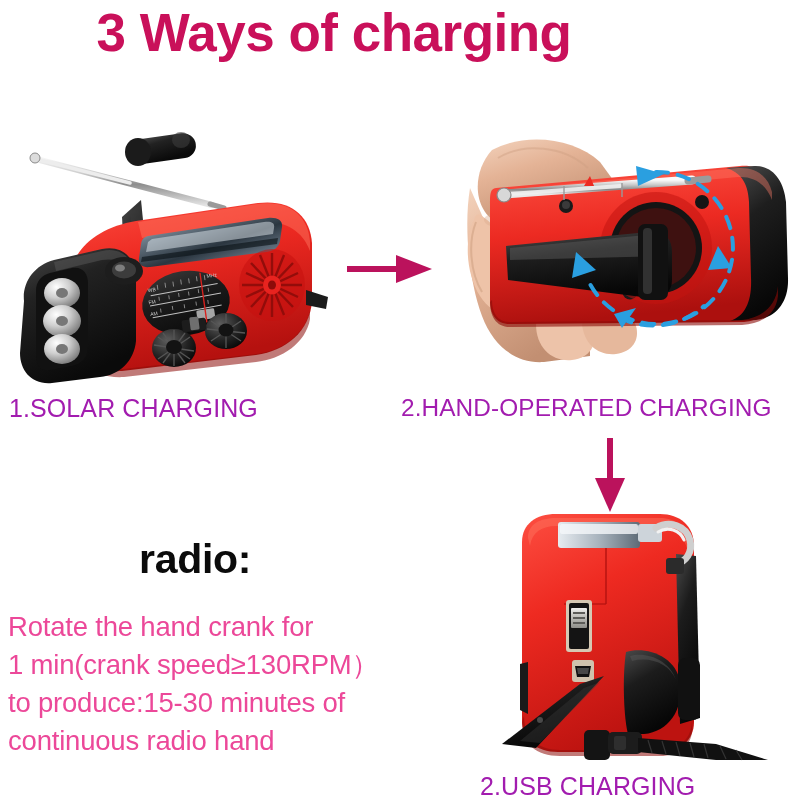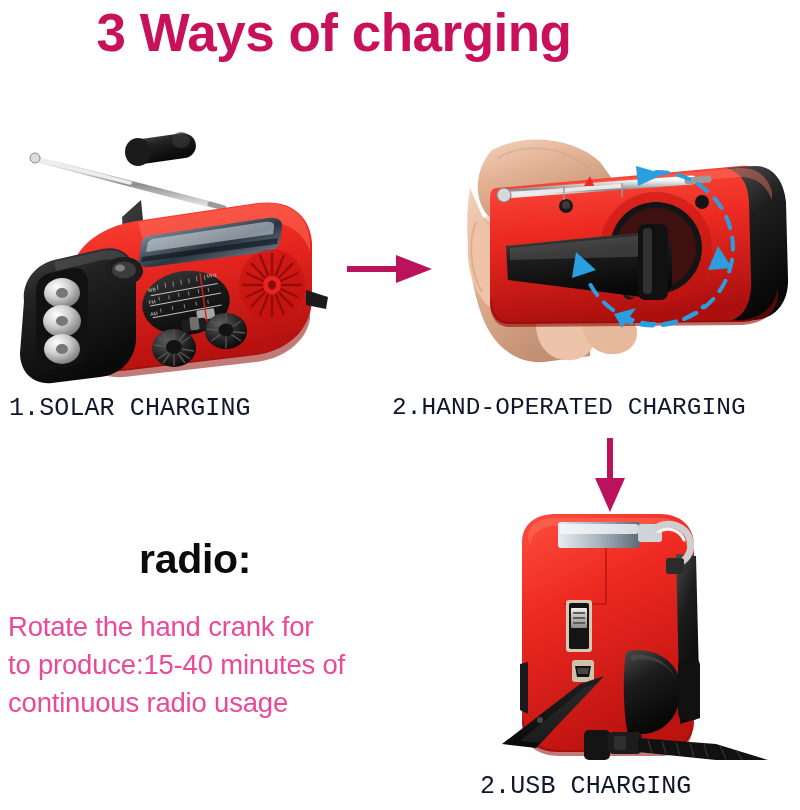--- a/index.html
+++ b/index.html
@@ -19,27 +19,27 @@
     letter-spacing:-0.5px;
     color:#c9105a;
     font-family:"Liberation Sans","DejaVu Sans",sans-serif;
   }
 
   .panel{position:absolute;}
 
   .caption{
     position:absolute;
     font-size:25px;
-    color:#0f172a;
+    color:#a21caf;
     letter-spacing:0.1px;
     white-space:nowrap;
-    font-family:Liberation Mono, monospace;
+    font-family:Liberation Sans, sans-serif;
   }
   #cap1{left:9px;top:394px;}
-  #cap2{left:392px;top:394px;font-size:24.4px;}
+  #cap2{left:401px;top:394px;font-size:24.4px;}
   #cap3{left:480px;top:772px;}
 
   .note-head{
     position:absolute;left:139px;top:536px;
     font-size:41px;font-weight:bold;color:#0b0b0b;
     letter-spacing:-0.3px;
   }
   .note-body{
     position:absolute;left:8px;top:608px;width:392px;
     font-size:27.5px;line-height:38px;color:#ec4899;
@@ -449,19 +449,20 @@
         </g>
       </g>
 
       <path d="M40 156 L48 154 L48 206 L40 202 Z" fill="#1a1a1a"></path>
     </svg>
   </div>
 
   <div class="note-head">radio:</div>
   <div class="note-body">
     <div>Rotate the hand crank for</div>
-    <div>to produce:15-40 minutes of</div>
-    <div>continuous radio usage</div>
+    <div>1 min(crank speed≥130RPM）</div>
+    <div>to produce:15-30 minutes of</div>
+    <div>continuous radio hand</div>
   </div>
 
   <div class="caption" id="cap3">2.USB CHARGING</div>
 
 </div>
 
 </body></html>

